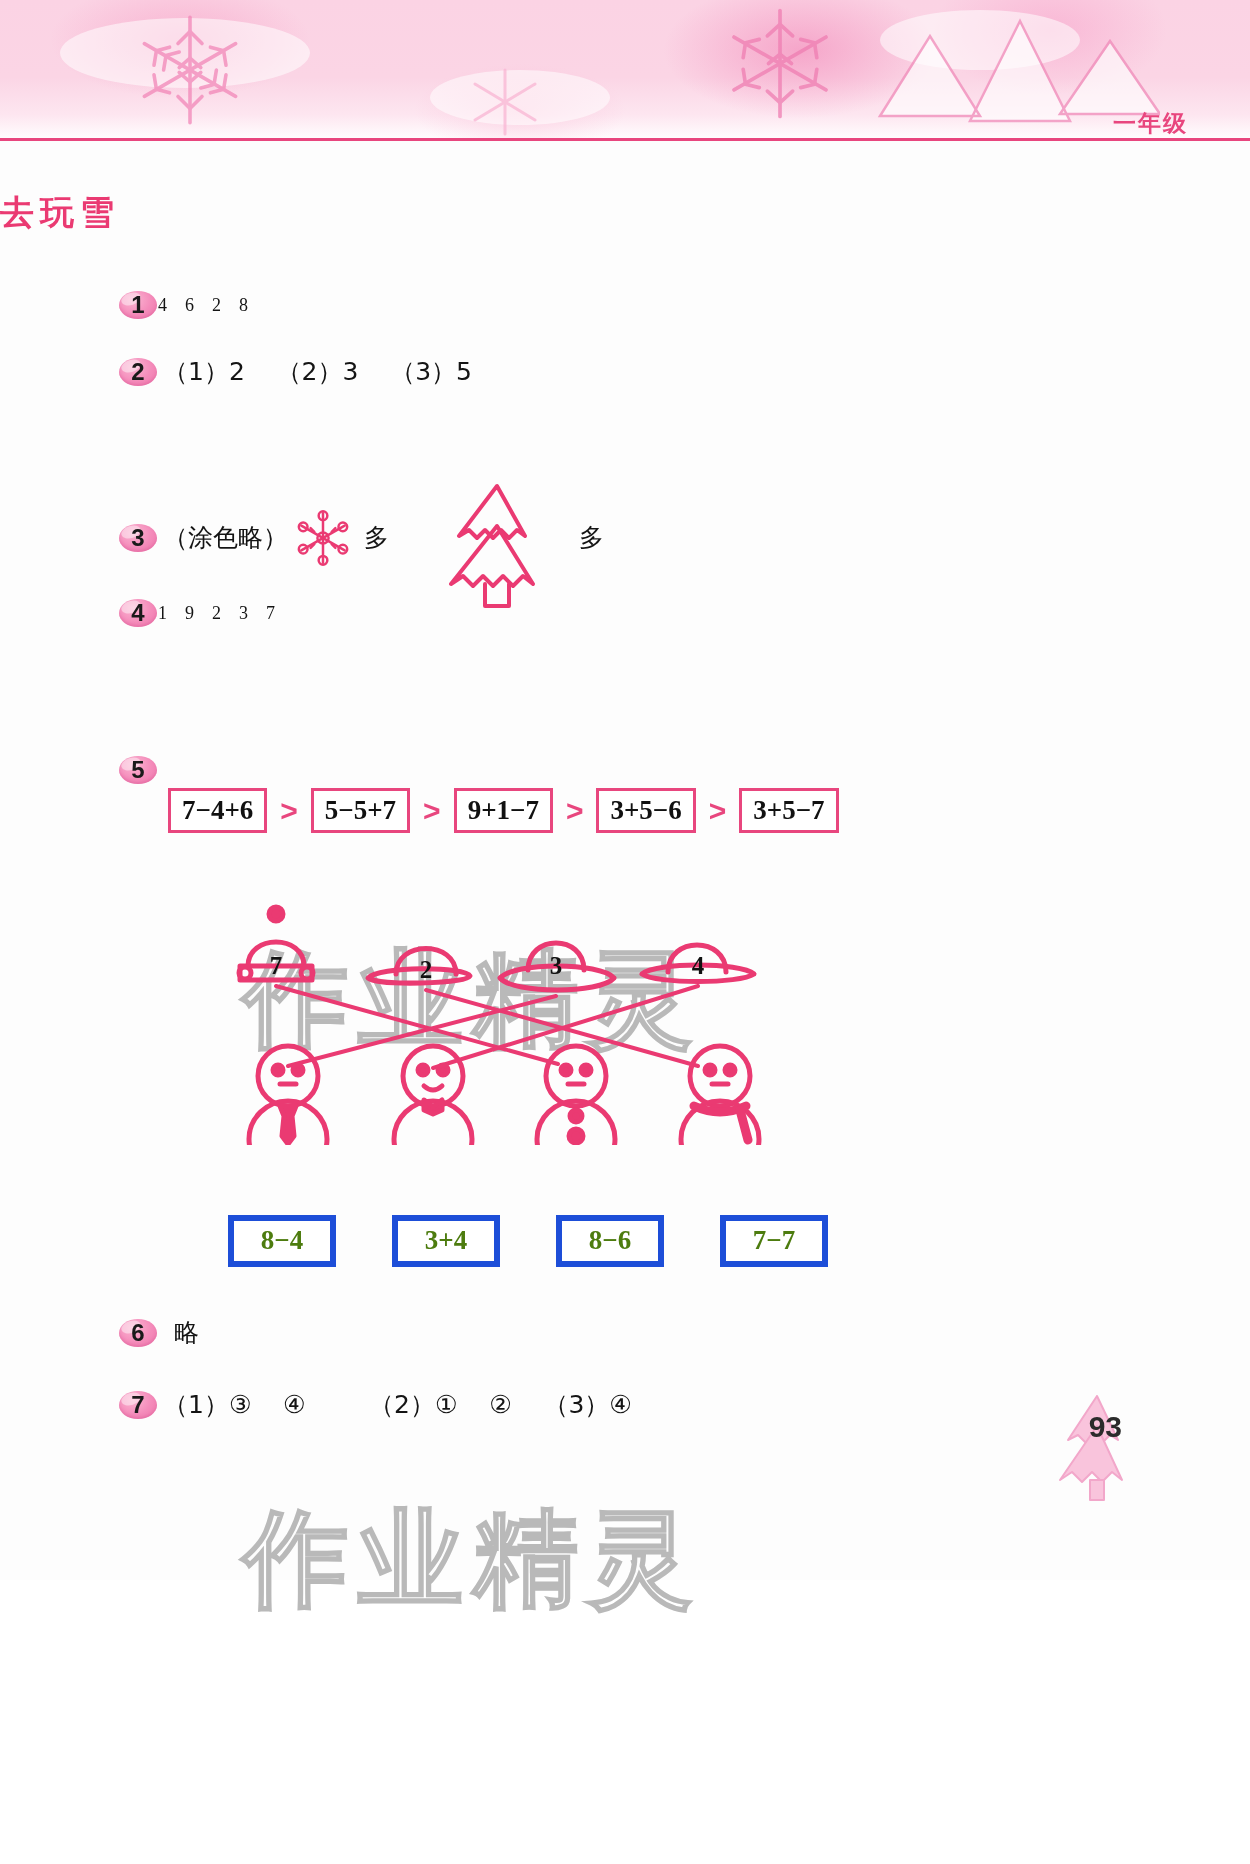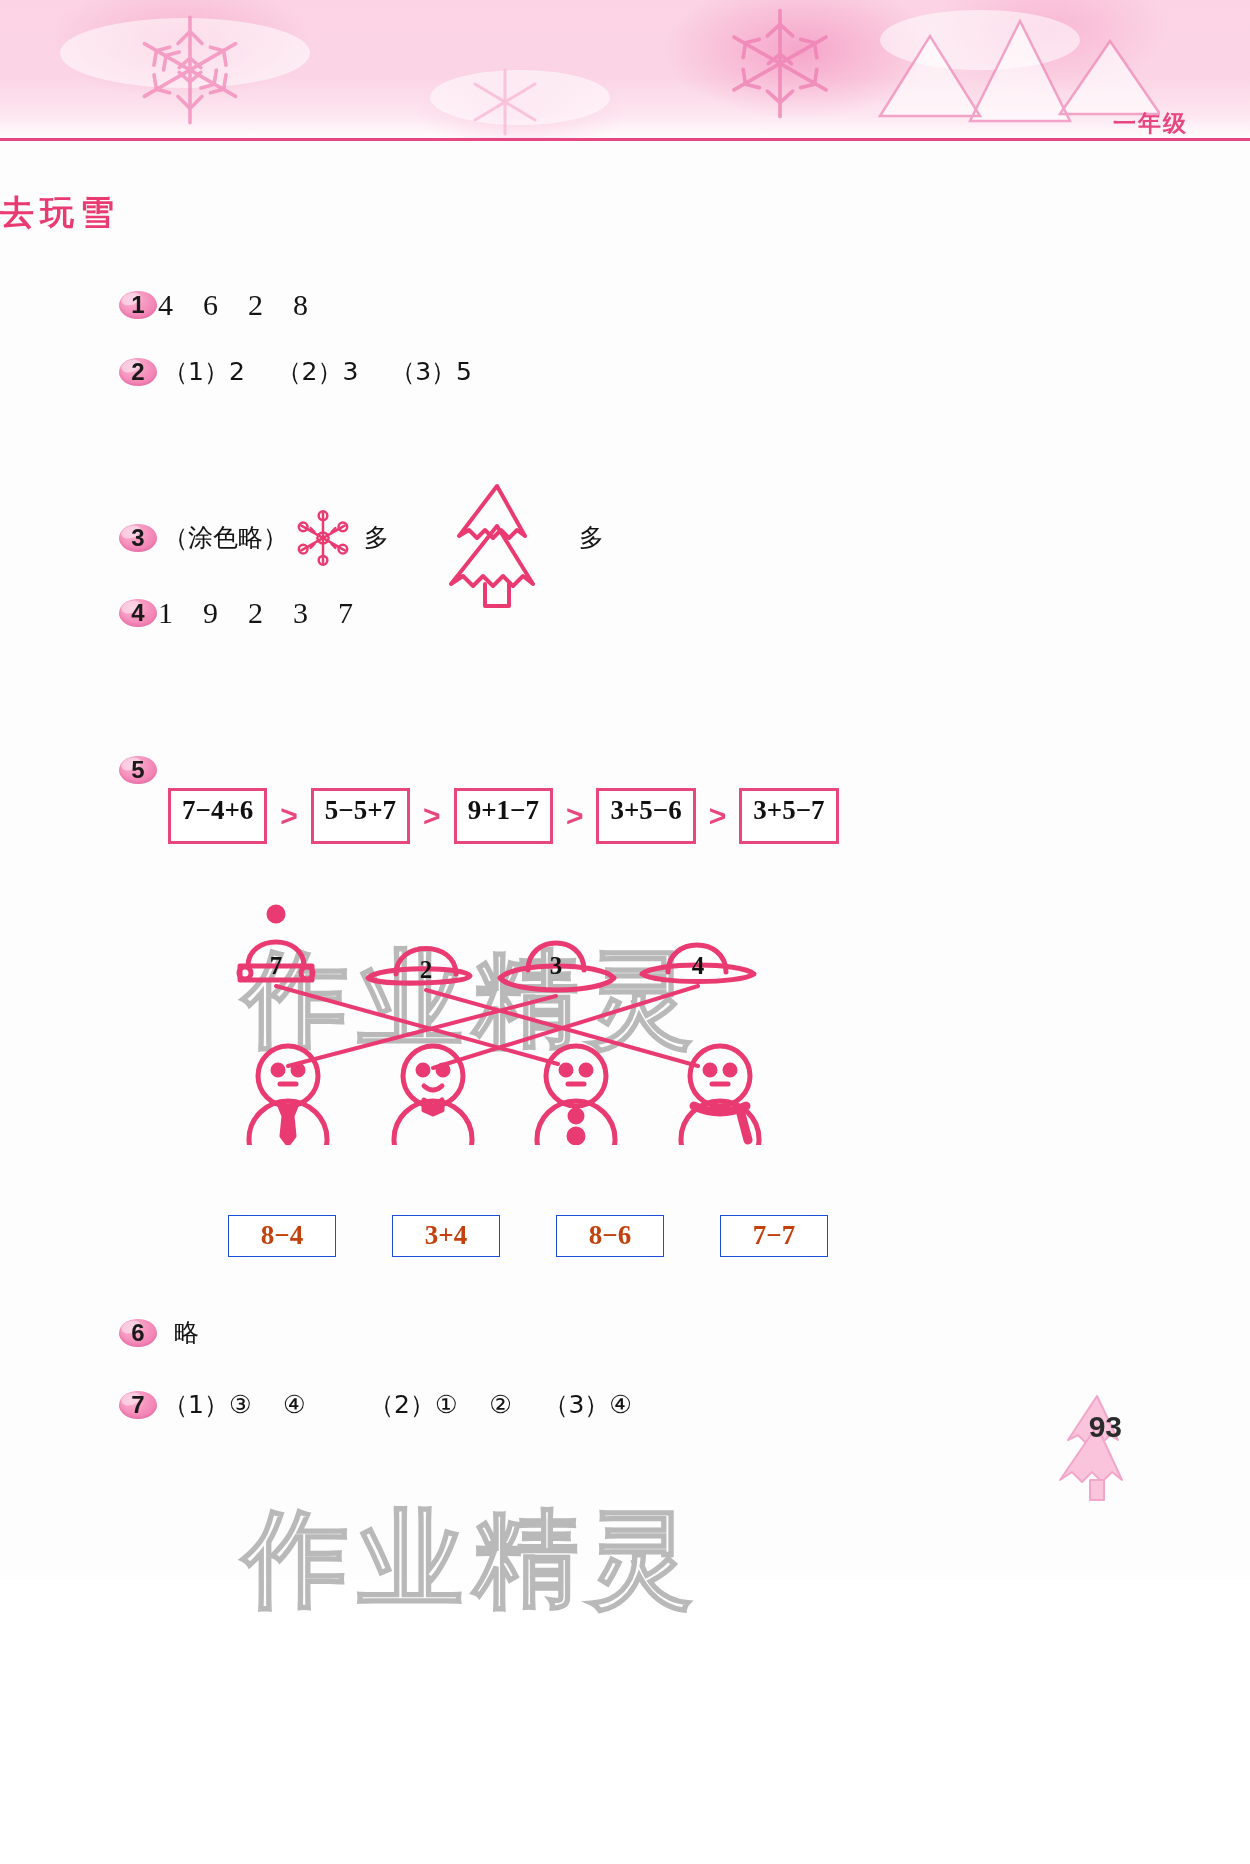--- a/index.html
+++ b/index.html
@@ -97,34 +97,34 @@
     content: "";
     position: absolute;
     left: 3px; top: 3px;
     width: 20px; height: 12px;
     border-radius: 50%;
     background: rgba(255,255,255,.45);
     transform: rotate(-18deg);
     z-index: -1;
   }
 
-  .ans { font-size: 30px; color: #141414; white-space: pre; line-height: 30px; }
+  .ans { font-size: 18px; color: #141414; white-space: pre; line-height: 30px; }
   .ans-cn { font-family: "DejaVu Sans", sans-serif; font-size: 25px; }
 
   
   #compare-row {
     position: absolute;
     left: 168px; top: 788px;
     display: flex;
     align-items: center;
     gap: 13px;
   }
   .cmp-box {
     border: 3px solid #e8467e;
-    padding: 4px 11px 16px;
+    padding: 4px 11px 5px;
     font-size: 27px;
     font-weight: bold;
     color: #111;
     line-height: 30px;
     background: #fff;
     font-family: "Liberation Serif", serif;
   }
   .gt {
     font-size: 30px;
     font-weight: bold;
@@ -148,26 +148,26 @@
   }
 
   #bottom-boxes {
     position: absolute;
     left: 228px; top: 1215px;
     width: 600px;
     display: flex;
     justify-content: space-between;
   }
   .ans-box {
-    border: 1px solid #1d4ed8;
+    border: 6px solid #1d4ed8;
     width: 108px;
     text-align: center;
     font-size: 27px;
     font-weight: bold;
-    color: #c2410c;
+    color: #4d7c0f;
     padding: 4px 0 5px;
     background: #fff;
   }
 
   
   .watermark {
     position: absolute;
     font-family: Liberation Serif, serif;
     font-weight: bold;
     color: transparent;

